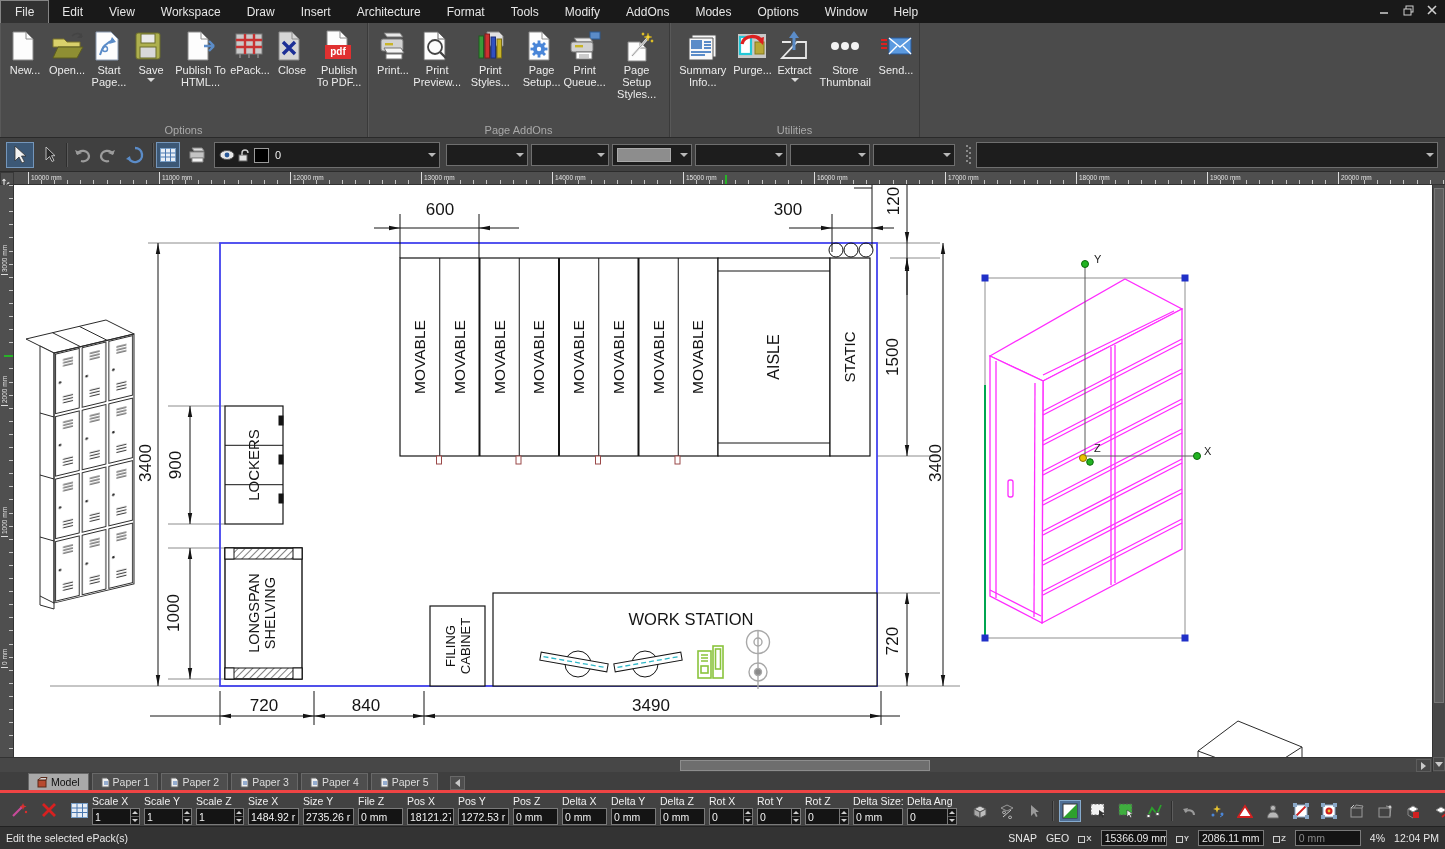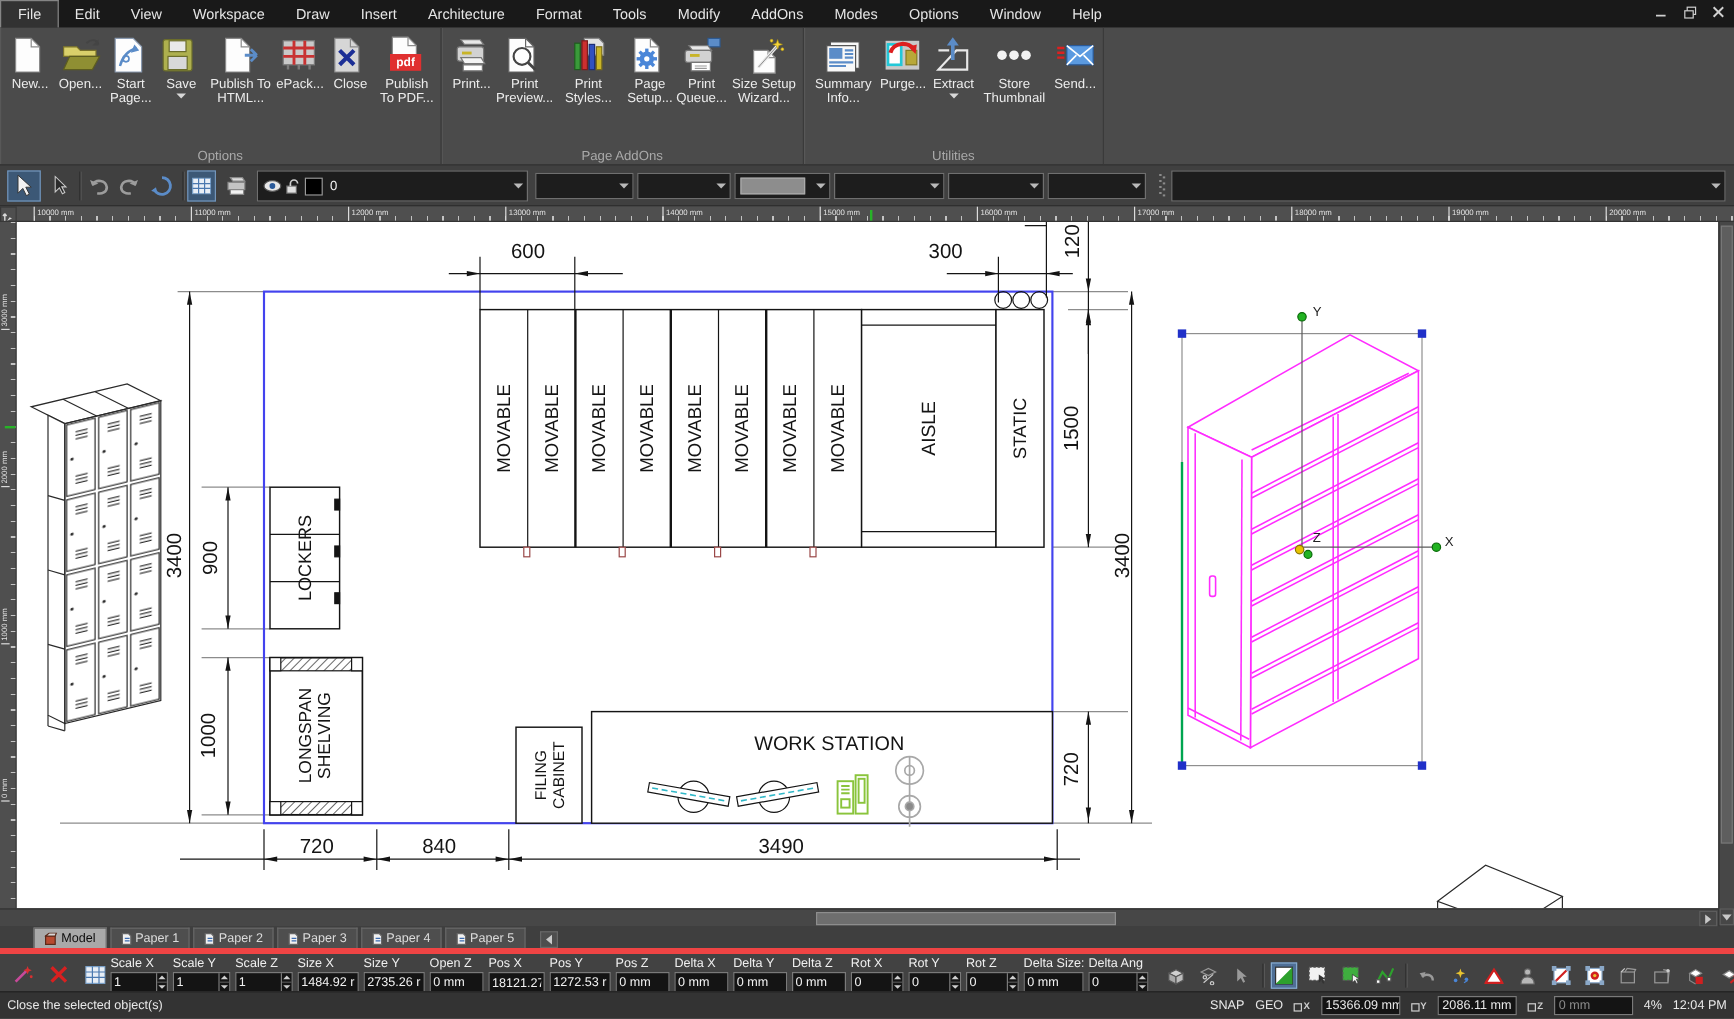--- a/index.html
+++ b/index.html
@@ -67,21 +67,21 @@
   
   .tabsrow{position:absolute;left:0;top:772px;width:1445px;height:18px;background:#3f3f3f;
            display:flex;align-items:flex-end;color:#dcdcdc;font-size:10.5px}
   .sheettab{height:17px;display:flex;align-items:center;gap:3px;padding:0 8px;
             background:#4e4e4e;border:1px solid #686868;border-bottom:none;margin-left:3px;white-space:nowrap}
   .sheettab.active{background:#a9a9a9;color:#0d0d0d}
   .tabscrollbtn{margin-left:12px;width:15px;height:14px;background:#4e4e4e;border:1px solid #686868;
             display:flex;align-items:center;justify-content:center}
   
   .fieldsrow{position:absolute;left:0;top:790px;width:1445px;height:36px;background:#424242;
-             border-top:5px solid #ef4444;color:#f0f0f0;font-size:10.5px}
+             border-top:3px solid #ef4444;color:#f0f0f0;font-size:10.5px}
   .fricons{position:absolute;left:8px;top:6px;display:flex;gap:8px;align-items:center}
   .fld{position:absolute;top:1px;width:47px}
   .fld .flabel{display:block;height:14px;line-height:14px;white-space:nowrap;overflow:hidden}
   .fbox{display:flex;height:17px;border:1px solid #7a7a7a;background:#141414}
   .fbox input{flex:1;min-width:0;background:transparent;border:none;color:#f2f2f2;
               font-size:10.5px;font-family:"Liberation Sans",sans-serif;padding:0 2px;outline:none}
   .spin{width:9px;border-left:1px solid #7a7a7a;display:flex;flex-direction:column}
   .spin i{flex:1;display:flex;align-items:center;justify-content:center}
   .spin .u{border-bottom:1px solid #555}
   .spin .u::after{content:"";width:0;height:0;border-left:3px solid transparent;border-right:3px solid transparent;border-bottom:3px solid #cfcfcf}
@@ -305,21 +305,21 @@
               <path d="M20 12v6h6" fill="none" stroke="#8a8a8a"></path>
               <line x1="12" y1="26" x2="28" y2="8" stroke="#e8e8e8" stroke-width="2.6"></line>
               <line x1="12" y1="26" x2="28" y2="8" stroke="#888" stroke-width="0.8"></line>
               <g fill="#f5d53a" stroke="#b89a10" stroke-width="0.5">
                 <path d="M28 3l1 3 3 1-3 1-1 3-1-3-3-1 3-1z"></path>
                 <circle cx="23" cy="4" r="1.2"></circle>
                 <circle cx="32" cy="11" r="1.2"></circle>
               </g>
             </svg>
           </span>
-        <span>Size Setup Wizard...</span>
+        <span>Page Setup Styles...</span>
       </div>
     </div>
     <div class="glabel">Page AddOns</div>
   </div>
 
   <div class="rgroup" style="left:670px;width:250px">
     <div class="rbtns">
       <div class="rbtn" style="min-width:52px">
         <span class="ric">
             <svg width="32" height="30">
@@ -885,21 +885,21 @@
         <input value="1484.92 r" style="">
       </span>
   </div>
   <div class="fld" style="left:303px;width:51px">
     <span class="flabel">Size Y</span>
     <span class="fbox">
         <input value="2735.26 r" style="">
       </span>
   </div>
   <div class="fld" style="left:358px;width:45px">
-    <span class="flabel">Open Z</span>
+    <span class="flabel">File Z</span>
     <span class="fbox">
         <input value="0 mm" style="">
       </span>
   </div>
   <div class="fld" style="left:407px;width:47px">
     <span class="flabel">Pos X</span>
     <span class="fbox">
         <input value="18121.27" style="">
       </span>
   </div>
@@ -1101,21 +1101,21 @@
         <svg width="16" height="15">
           <polygon points="3,6 8,3 13,6 8,9" fill="#fff" stroke="#888"></polygon>
           <path d="M9 13l5-4-2-2" fill="none" stroke="#d02020" stroke-width="1.8"></path>
         </svg>
       </span>
 
   </div>
 </div>
 
 <div class="statusrow">
-  <span class="statmsg">Close the selected object(s)</span>
+  <span class="statmsg">Edit the selected ePack(s)</span>
   <span class="statright">
     <span>SNAP</span>
     <span>GEO</span>
     <span class="cic">
         <i></i>
         <b>X</b>
       </span>
     <span class="coordbox">15366.09 mm</span>
     <span class="cic">
         <i></i>

